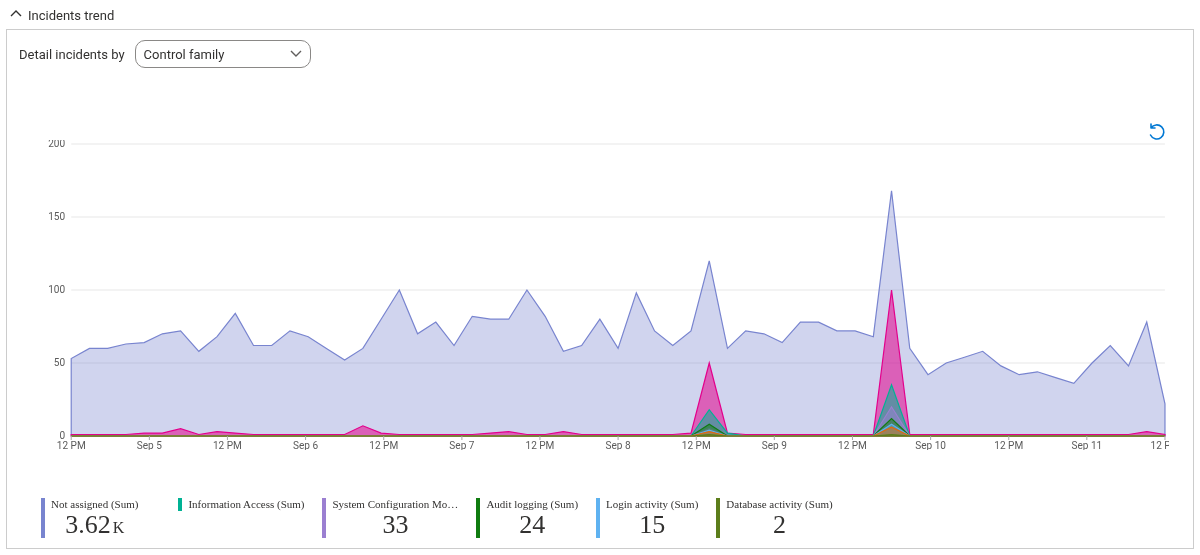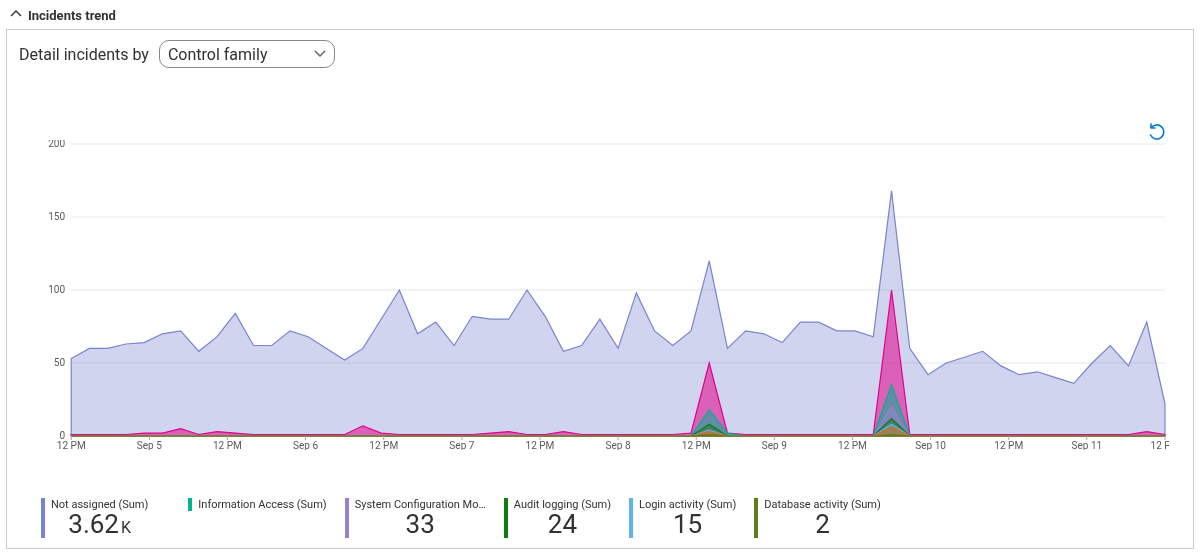--- a/index.html
+++ b/index.html
@@ -14,42 +14,42 @@
     width: 1200px;
     height: 555px;
     box-sizing: border-box;
     padding: 6px 6px 0 6px;
   }
   .section-header {
     display: flex;
     align-items: flex-start;
     gap: 6px;
     font-size: 13px;
-    font-weight: 700;
+    font-weight: 400;
     padding: 2px 0 6px 4px;
     cursor: pointer;
   }
   .section-header .chev {
     font-size: 11px;
     line-height: 1;
     color: #323130;
   }
   .panel {
     border: 1px solid #cccccc;
     box-sizing: border-box;
     width: 100%;
     height: 520px;
     padding: 10px 12px 8px 12px;
     position: relative;
   }
   .top-row {
     display: flex;
     align-items: center;
     gap: 10px;
-    font-size: 16px;
+    font-size: 13px;
   }
   .dropdown {
     display: flex;
     align-items: center;
     justify-content: space-between;
     border: 1px solid #8a8886;
     border-radius: 10px;
     height: 28px;
     padding: 0 8px;
     min-width: 176px;
@@ -86,20 +86,21 @@
   .series-area { stroke-width: 1.2; }
 
   .legend {
     position: absolute;
     left: 34px;
     right: 33px;
     bottom: 10px;
     display: flex;
     flex-wrap: nowrap;
     align-items: flex-start;
+    font-family: Liberation Serif, serif;
   }
   .legend-item {
     display: flex;
     align-items: stretch;
     gap: 6px;
     padding-right: 18px;
     cursor: pointer;
   }
   .legend-bar {
     width: 4px;

